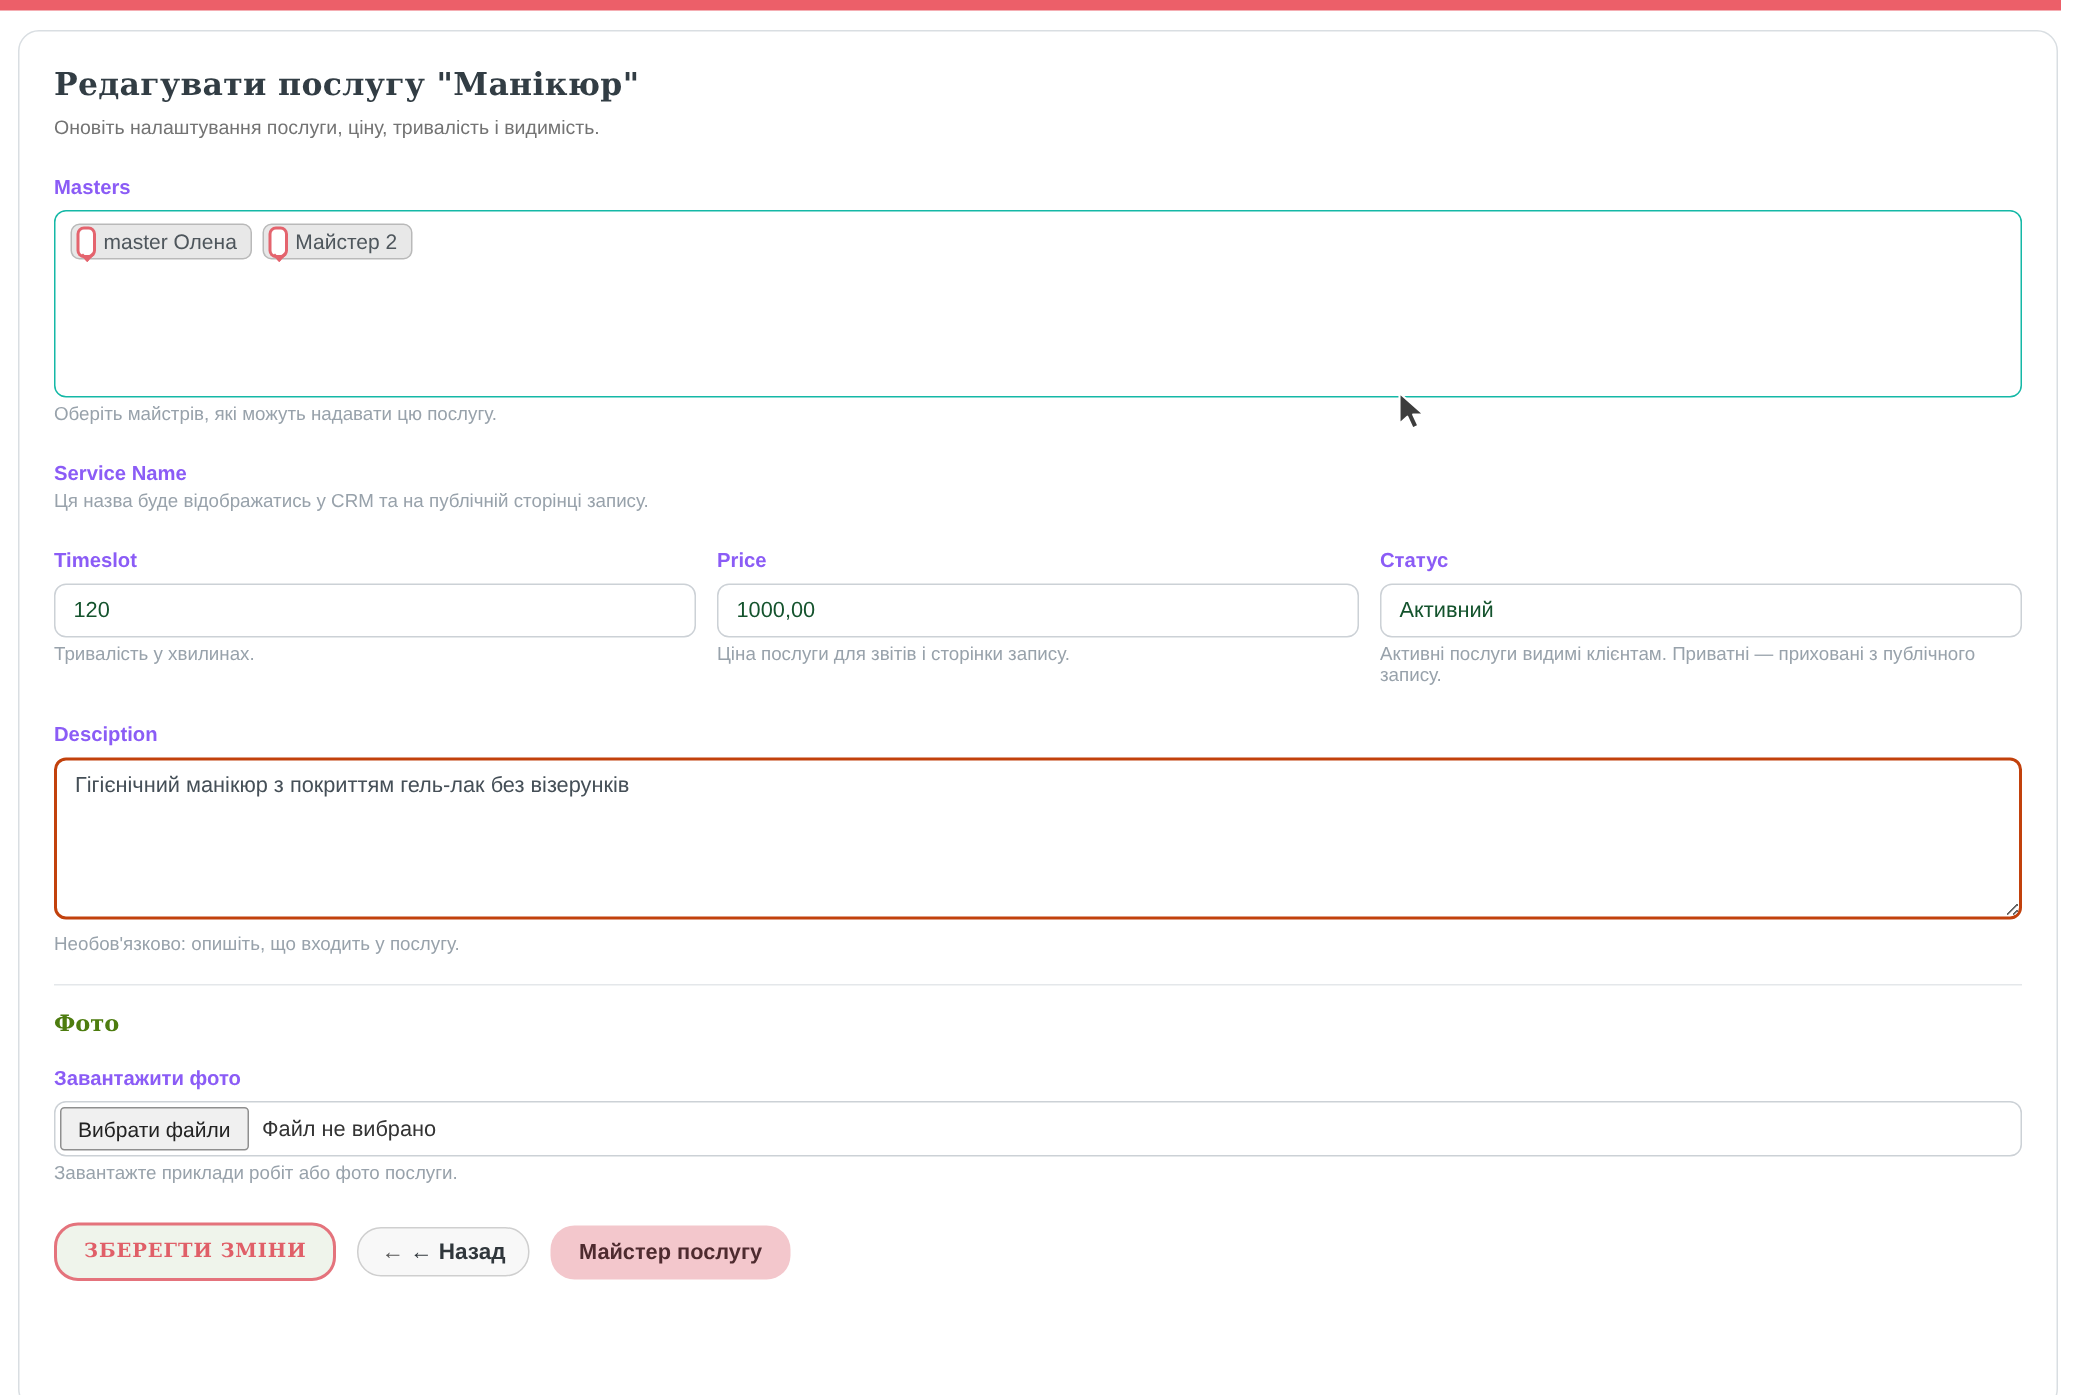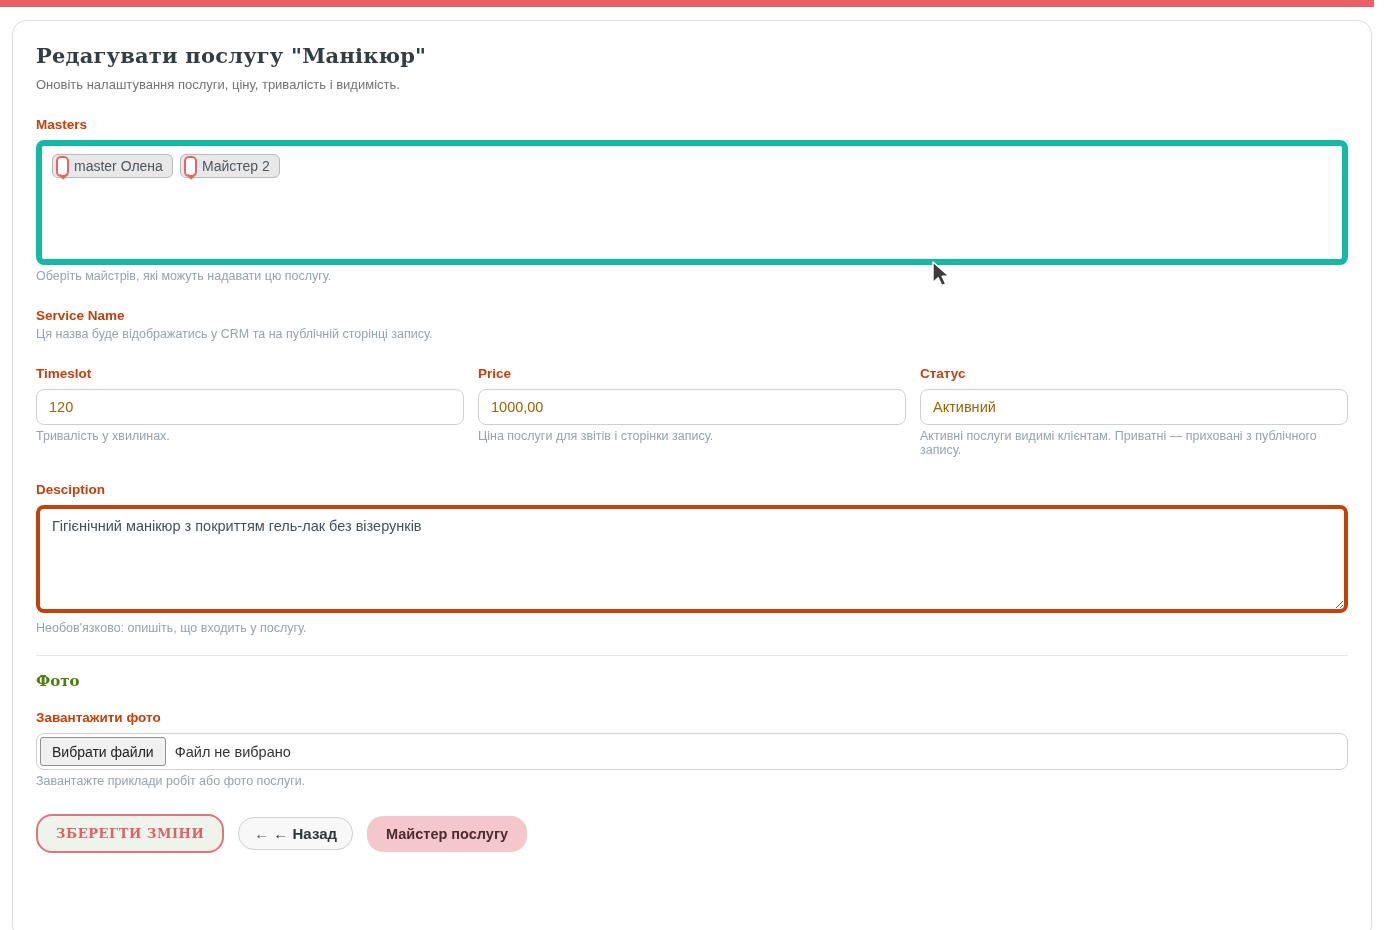--- a/index.html
+++ b/index.html
@@ -5,39 +5,39 @@
   * { margin:0; padding:0; box-sizing:border-box; }
   html,body { width:1389px; height:930px; overflow:hidden; background:#fff;
     font-family:"Liberation Sans","DejaVu Sans",sans-serif; }
   .top-bar { height:7px; width:calc(100% - 15px); background:#ec5f69; }
   .card { position:relative; margin:13px 17px 0 12px; height:920px;
     background:#fff; border:1px solid #d9dee2; border-radius:14px; padding:22px 23px; }
   h1.title { font-family:"DejaVu Serif","Liberation Serif",serif; font-weight:bold;
     font-size:21px; color:#323d44; letter-spacing:.2px; }
   .subtitle { margin-top:9px; font-size:13px; color:#737373; }
   .section { margin-top:25px; }
-  .field-label { font-weight:bold; font-size:13.5px; color:#c2410c; }
+  .field-label { font-weight:bold; font-size:13.5px; color:#8b5cf6; }
   .help { margin-top:4px; font-size:12.5px; color:#98a2ab; }
   .control { margin-top:8px; }
-  .masters-box { height:125px; width:100%; border:6px solid #14b8a6; border-radius:8px;
+  .masters-box { height:125px; width:100%; border:1px solid #14b8a6; border-radius:8px;
     padding:8px 10px; background:#fff; display:flex; align-items:flex-start; gap:7px; cursor:default; }
   .chip { display:inline-flex; align-items:center; gap:5px; height:24px;
     background:#e8e8e8; border:1px solid #b9b9b9; border-radius:6px;
     padding:1px 9px 1px 3px; font-size:14px; color:#4e565c; }
   .chip-check { position:relative; width:13px; height:21px; background:#fff;
     border:2px solid #e4646e; border-radius:5px; flex:0 0 auto; }
   .chip-check::after { content:""; position:absolute; left:2px; bottom:-3px;
     width:5px; height:4px; border-left:2px solid #e4646e; border-bottom:2px solid #e4646e;
     transform:rotate(-45deg); }
   .text-input { width:100%; height:36px; border:1px solid #ccd1d6; border-radius:8px;
-    padding:0 12px; font-family:inherit; font-size:14.5px; color:#a16207; background:#fff; outline:none; }
+    padding:0 12px; font-family:inherit; font-size:14.5px; color:#14532d; background:#fff; outline:none; }
   .text-input.muted { color:#8f9aa3; }
   .grid3 { display:grid; grid-template-columns:1fr 1fr 1fr; column-gap:14px; }
   .select-like { display:flex; align-items:center;text-align:center; }
-  textarea.desc { width:100%; height:108px; border:4px solid #c2410c; border-radius:8px;
+  textarea.desc { width:100%; height:108px; border:2px solid #c2410c; border-radius:8px;
     padding:9px 12px; font-family:inherit; font-size:14.5px; color:#454f57;
     resize:both; outline:none; background:#fff; }
   .divider { border:0; border-top:1px solid #e4e7ea; margin-top:20px; }
   h2.photo-heading { margin-top:16px; font-family:"DejaVu Serif","Liberation Serif",serif;
     font-weight:bold; font-size:15px; color:#4d7c0f; }
   .upload-section { margin-top:20px; }
   .file-box { margin-top:8px; width:100%; height:37px; border:1px solid #ccd1d6;
     border-radius:8px; background:#fff; display:flex; align-items:center; padding:3px 3px; }
   .file-btn { height:29px; padding:0 11px; background:#f0f0f0; border:1px solid #8f8f8f;
     border-radius:3px; font-family:inherit; font-size:14px; color:#222; cursor:pointer; }

